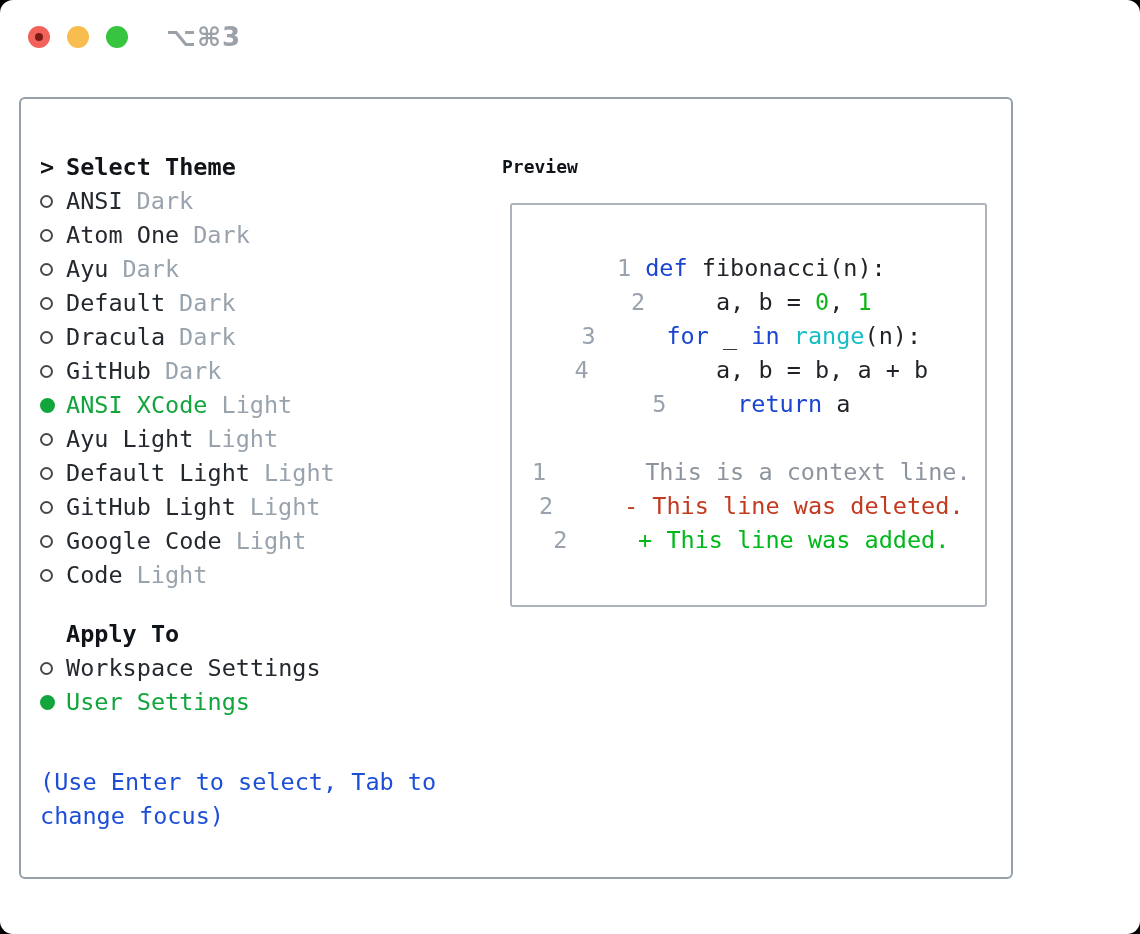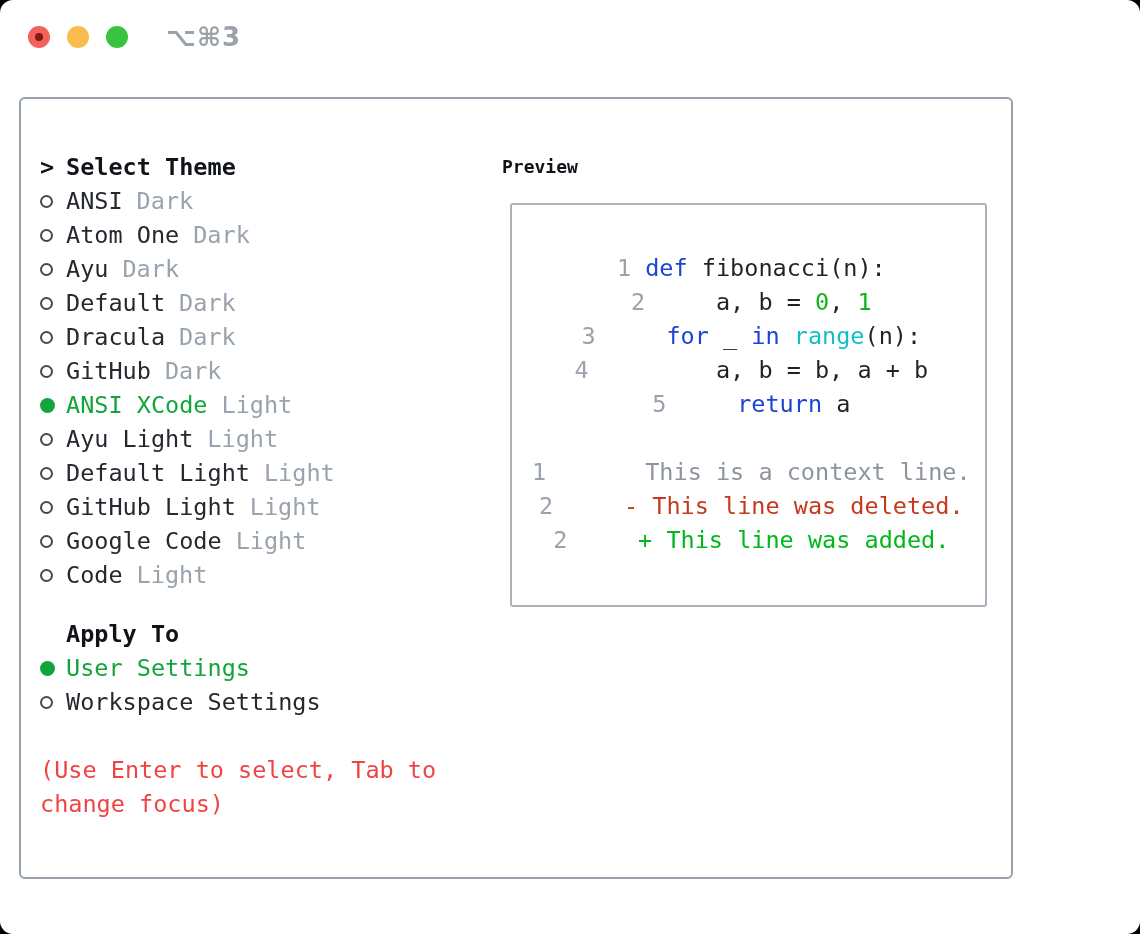--- a/index.html
+++ b/index.html
@@ -29,21 +29,21 @@
   .bullet{flex:0 0 26px;width:26px;display:flex;align-items:center;justify-content:flex-start;}
   .cursor{font-weight:bold;color:#101418;}
   .radio{width:13px;height:13px;border-radius:50%;border:2px solid #45494f;box-sizing:border-box;}
   .radio.on{width:15px;height:15px;border:none;background:#12a53c;}
   .title-text{font-weight:bold;color:#101418;}
   .name{color:#24292f;}
   .name.sel{color:#12a53c;}
   .tag{color:#99a3ad;margin-left:14px;}
   .apply-block{margin-top:25px;}
   .apply-title{font-weight:600;color:#101418;}
-  .hint{margin-top:34px;width:410px;color:#ef4444;line-height:34px;}
+  .hint{margin-top:46px;width:410px;color:#1d4ed8;line-height:34px;}
   
   .preview-title{position:absolute;left:481px;top:51px;height:34px;line-height:34px;font-size:18px;font-weight:bold;color:#101418;}
   .preview-box{
     position:absolute;left:489px;top:104px;width:477px;height:404px;
     border:2px solid #adb3bd;border-radius:3px;box-sizing:border-box;background:#fff;
   }
   .code{position:absolute;left:20px;top:46px;font-size:23.5px;line-height:34px;}
   .code-line{white-space:pre;height:34px;text-align:center;}
   .ln{color:#9aa2ad;}
   .tok-plain{color:#1f2328;}
@@ -88,22 +88,22 @@
           <div class="row"><span class="bullet"><span class="radio"></span></span><span class="name">Google Code</span><span class="tag">Light</span></div>
           <div class="row"><span class="bullet"><span class="radio"></span></span><span class="name">Code</span><span class="tag">Light</span></div>
         </div>
 
       <div class="apply-block">
         <div class="row">
           <span class="bullet"></span>
           <span class="apply-title">Apply To</span>
         </div>
         <div id="apply-list">
+            <div class="row"><span class="bullet"><span class="radio"></span></span><span class="name">Workspace Settings</span></div>
             <div class="row"><span class="bullet"><span class="radio on"></span></span><span class="name sel">User Settings</span></div>
-            <div class="row"><span class="bullet"><span class="radio"></span></span><span class="name">Workspace Settings</span></div>
           </div>
       </div>
 
       <div class="hint">(Use Enter to select, Tab to change focus)</div>
     </div>
 
     <div class="preview-title">Preview</div>
 
     <div class="preview-box">
       <div class="code" id="code-block">

